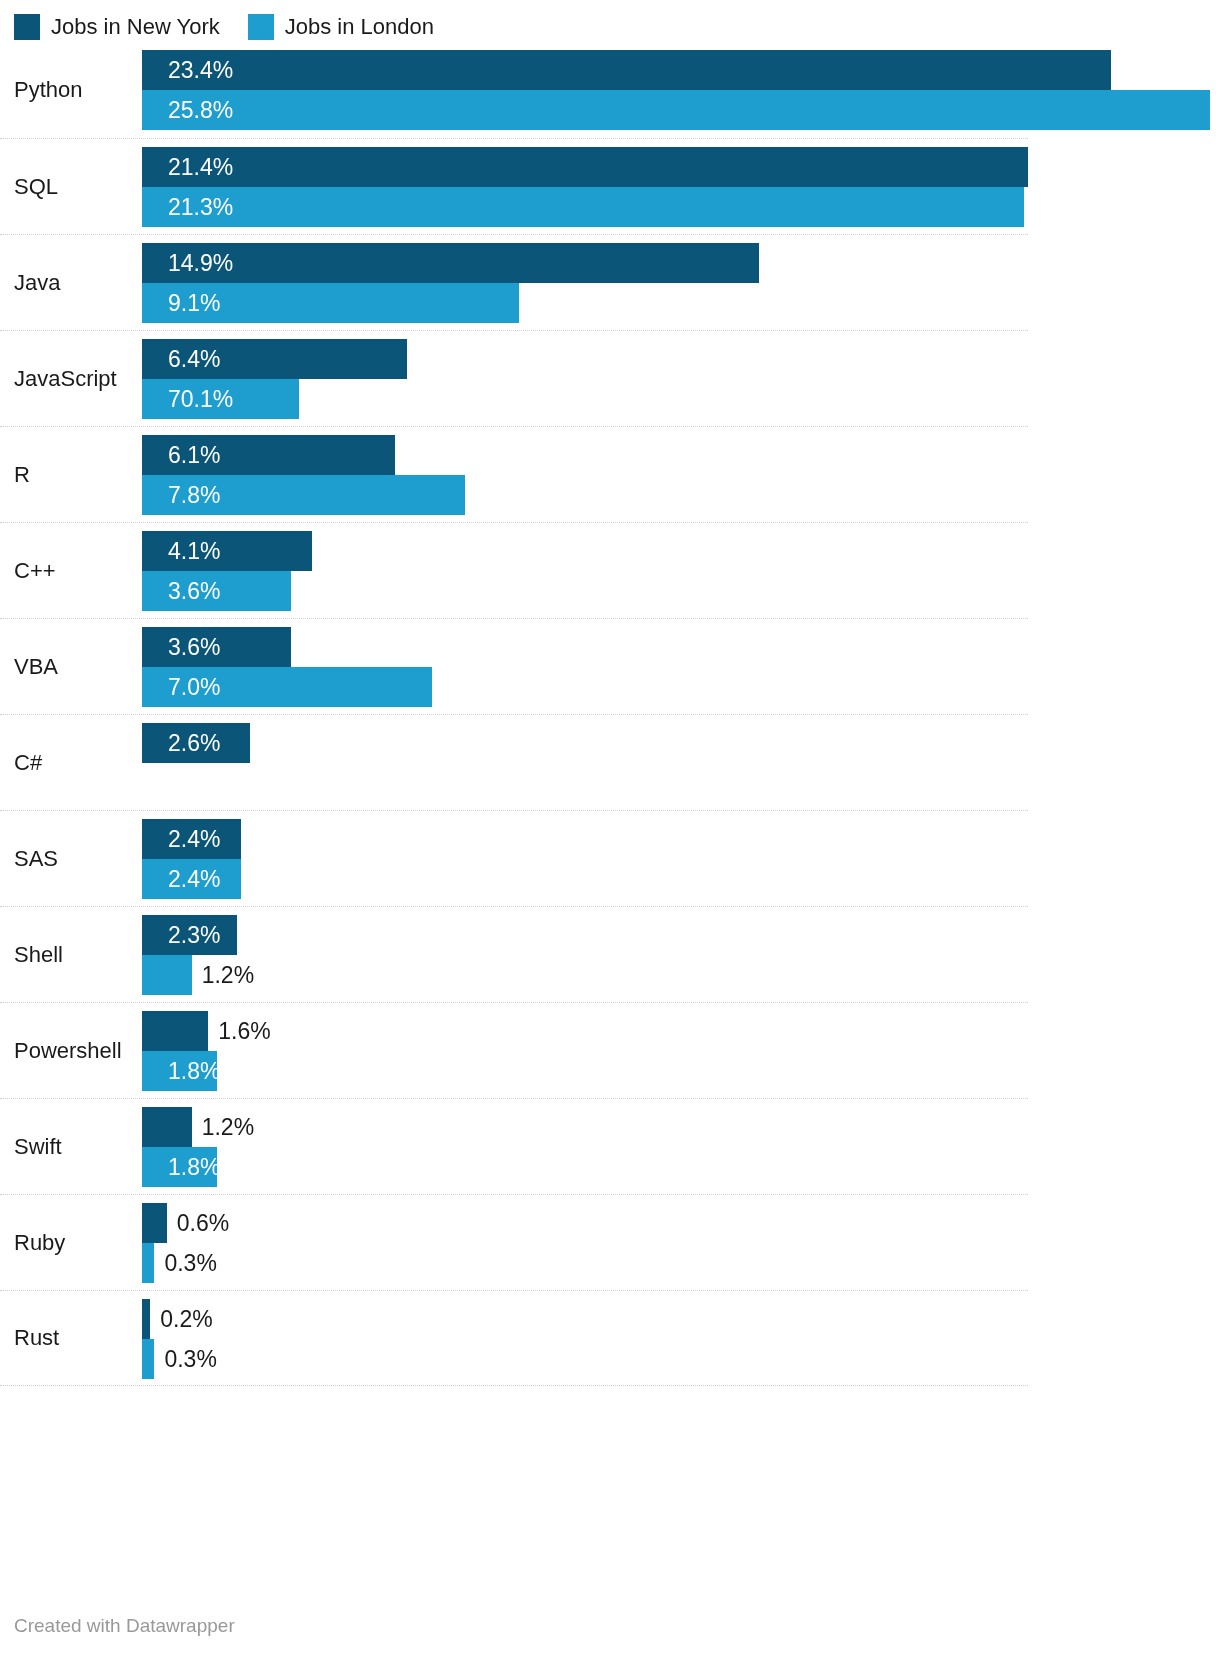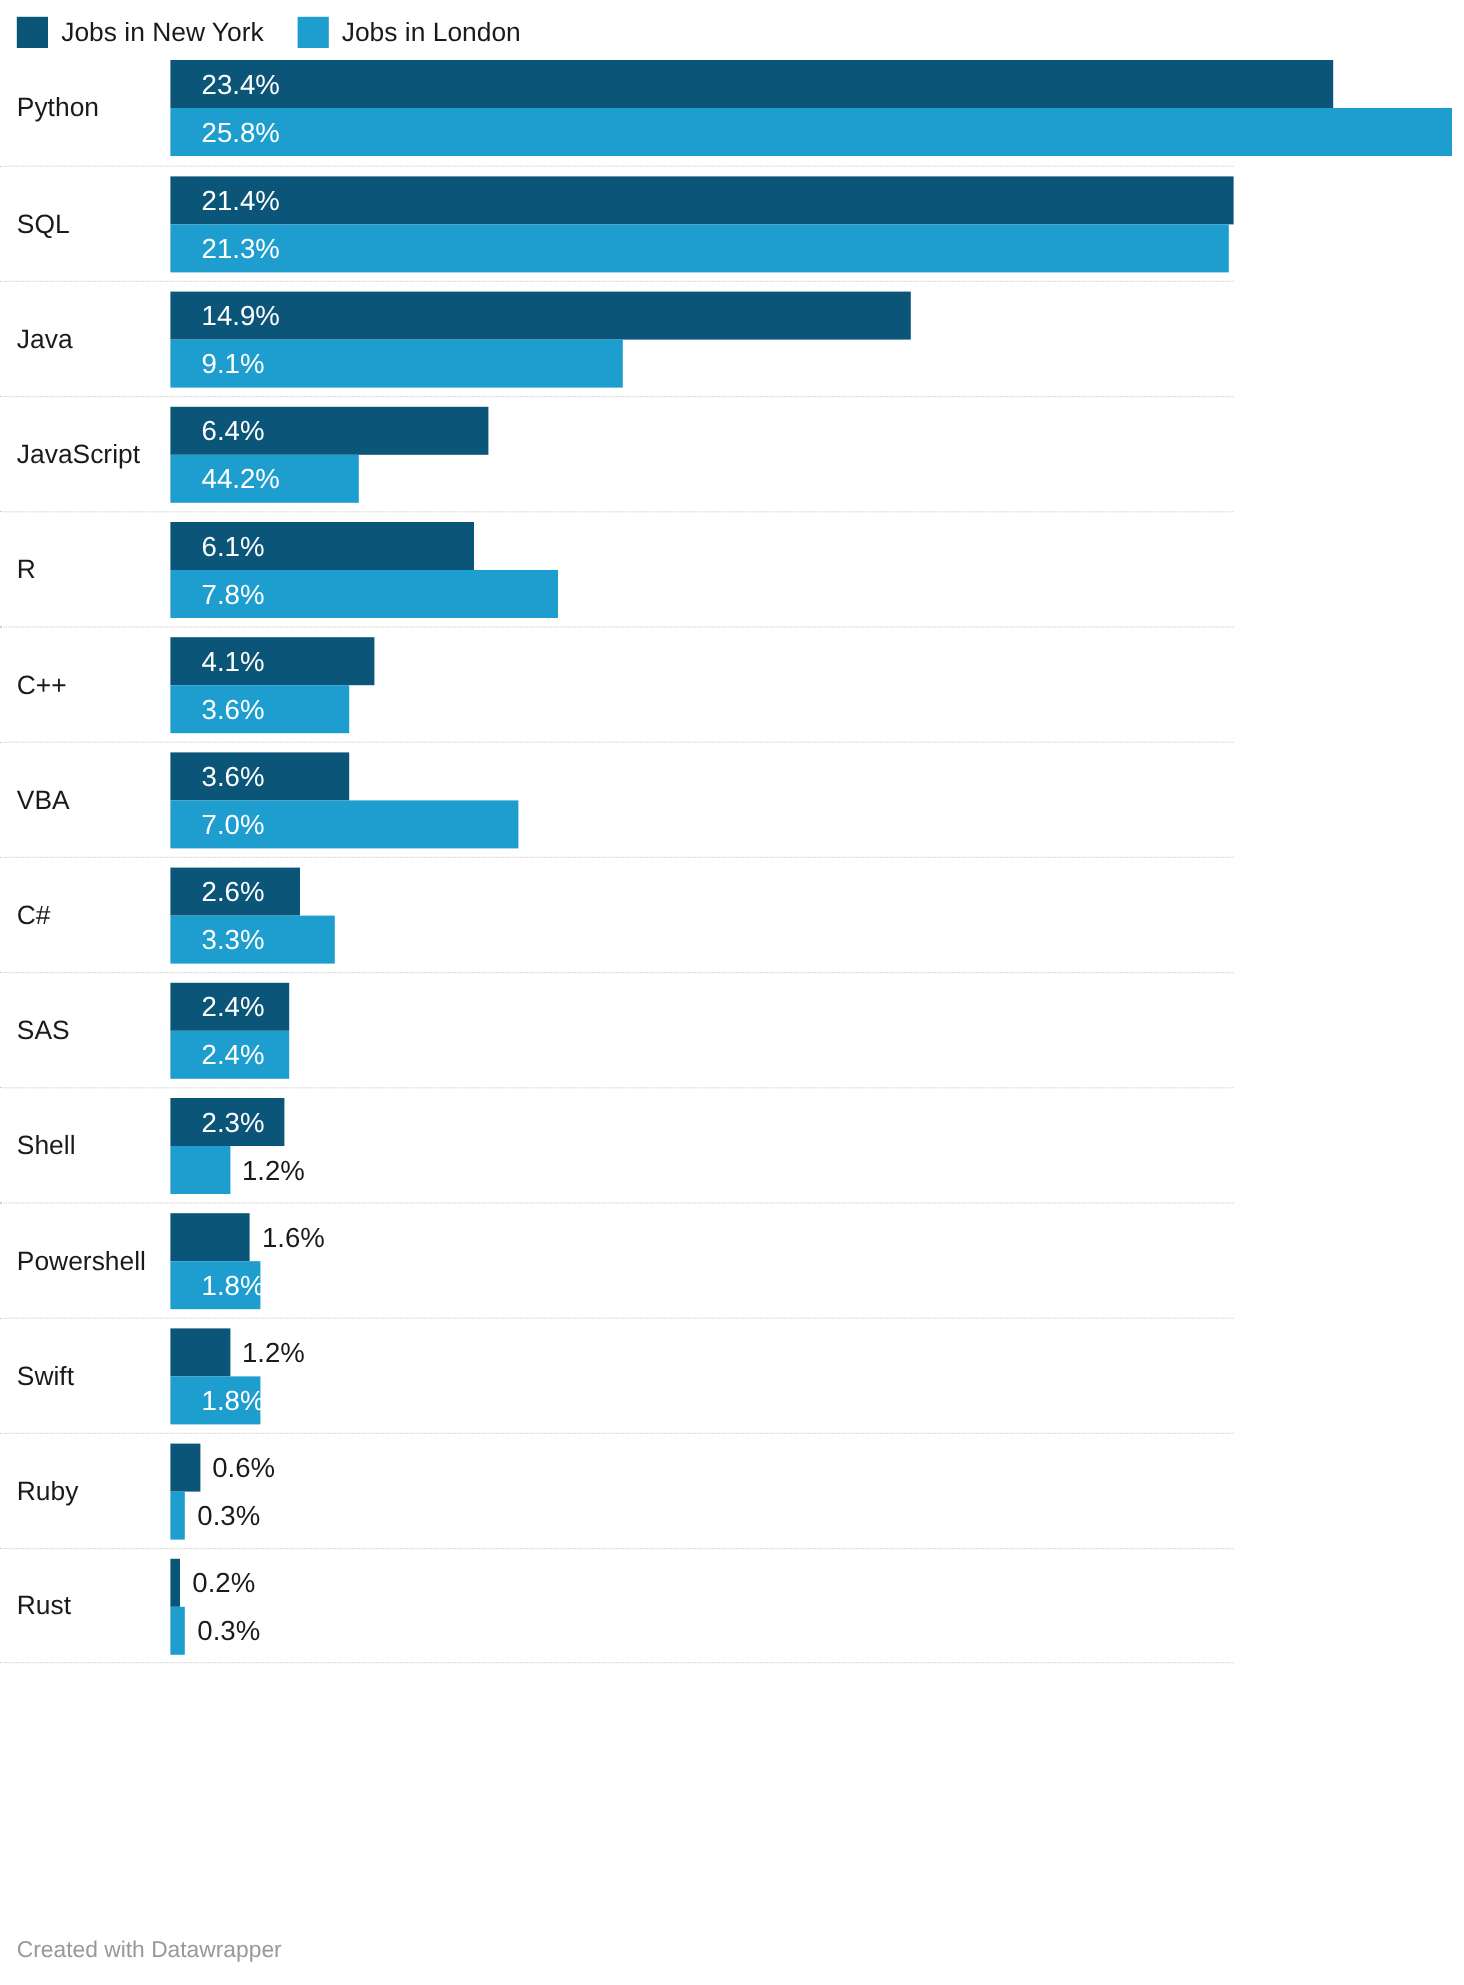--- a/index.html
+++ b/index.html
@@ -194,21 +194,21 @@
       </div>
       <div class="row">
         <div class="row-label">JavaScript</div>
         <div class="bars">
           <div class="bar-track">
             <div class="bar ny" style="width: 264.96px; background: rgb(11, 85, 121);"></div>
             <div class="bar-value inside" style="left: 8px; text-align: center;">6.4%</div>
           </div>
           <div class="bar-track">
             <div class="bar london" style="width: 157.32px; background: rgb(29, 158, 207);"></div>
-            <div class="bar-value inside" style="left: 8px;">44.2%</div>
+            <div class="bar-value inside" style="left: 8px;">70.1%</div>
           </div>
         </div>
       </div>
       <div class="row">
         <div class="row-label">R</div>
         <div class="bars">
           <div class="bar-track">
             <div class="bar ny" style="width: 252.54px; background: rgb(11, 85, 121);"></div>
             <div class="bar-value inside" style="left: 8px;">6.1%</div>
           </div>
@@ -244,24 +244,20 @@
           </div>
         </div>
       </div>
       <div class="row">
         <div class="row-label">C#</div>
         <div class="bars">
           <div class="bar-track">
             <div class="bar ny" style="width: 107.64px; background: rgb(11, 85, 121);"></div>
             <div class="bar-value inside" style="left: 8px;">2.6%</div>
           </div>
-          <div class="bar-track">
-            <div class="bar london" style="width: 136.62px; background: rgb(29, 158, 207);"></div>
-            <div class="bar-value inside" style="left: 8px;">3.3%</div>
-          </div>
         </div>
       </div>
       <div class="row">
         <div class="row-label">SAS</div>
         <div class="bars">
           <div class="bar-track">
             <div class="bar ny" style="width: 99.36px; background: rgb(11, 85, 121);"></div>
             <div class="bar-value inside" style="left: 8px;">2.4%</div>
           </div>
           <div class="bar-track">

